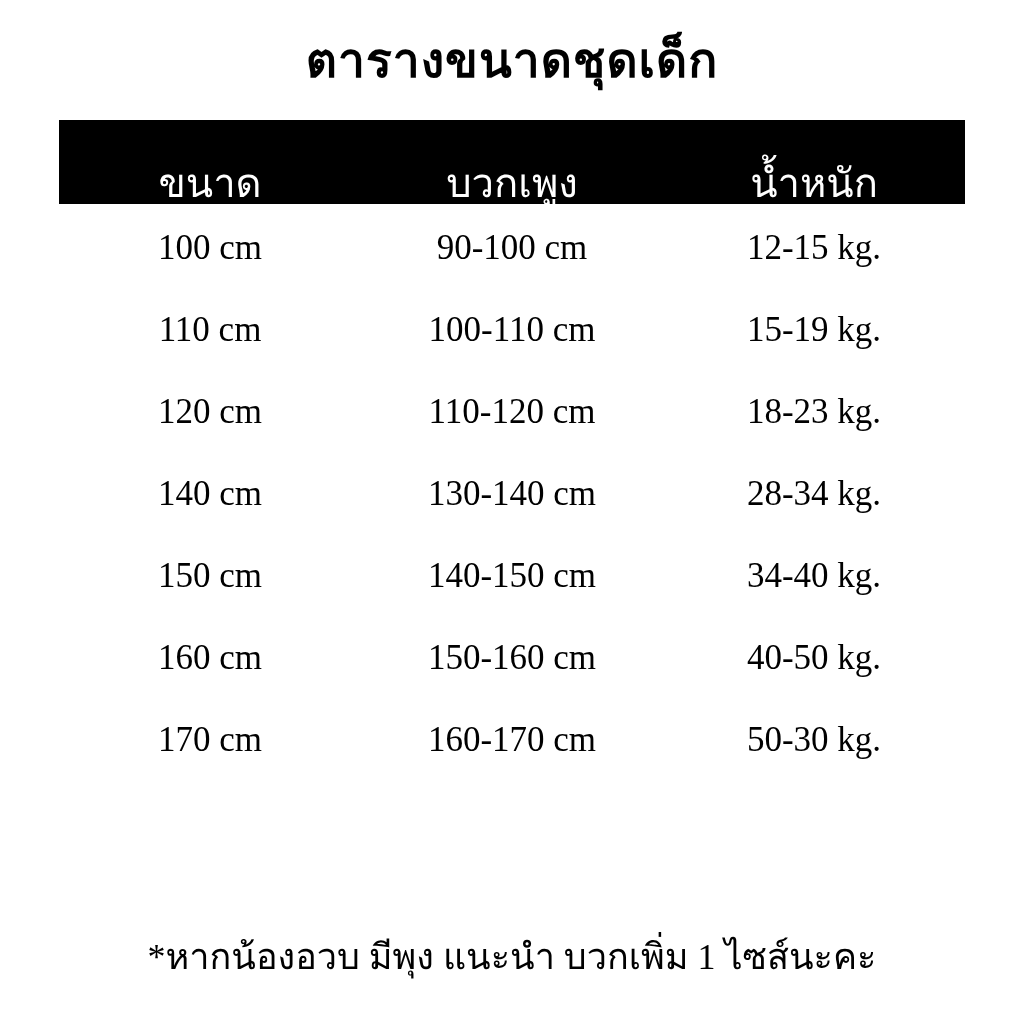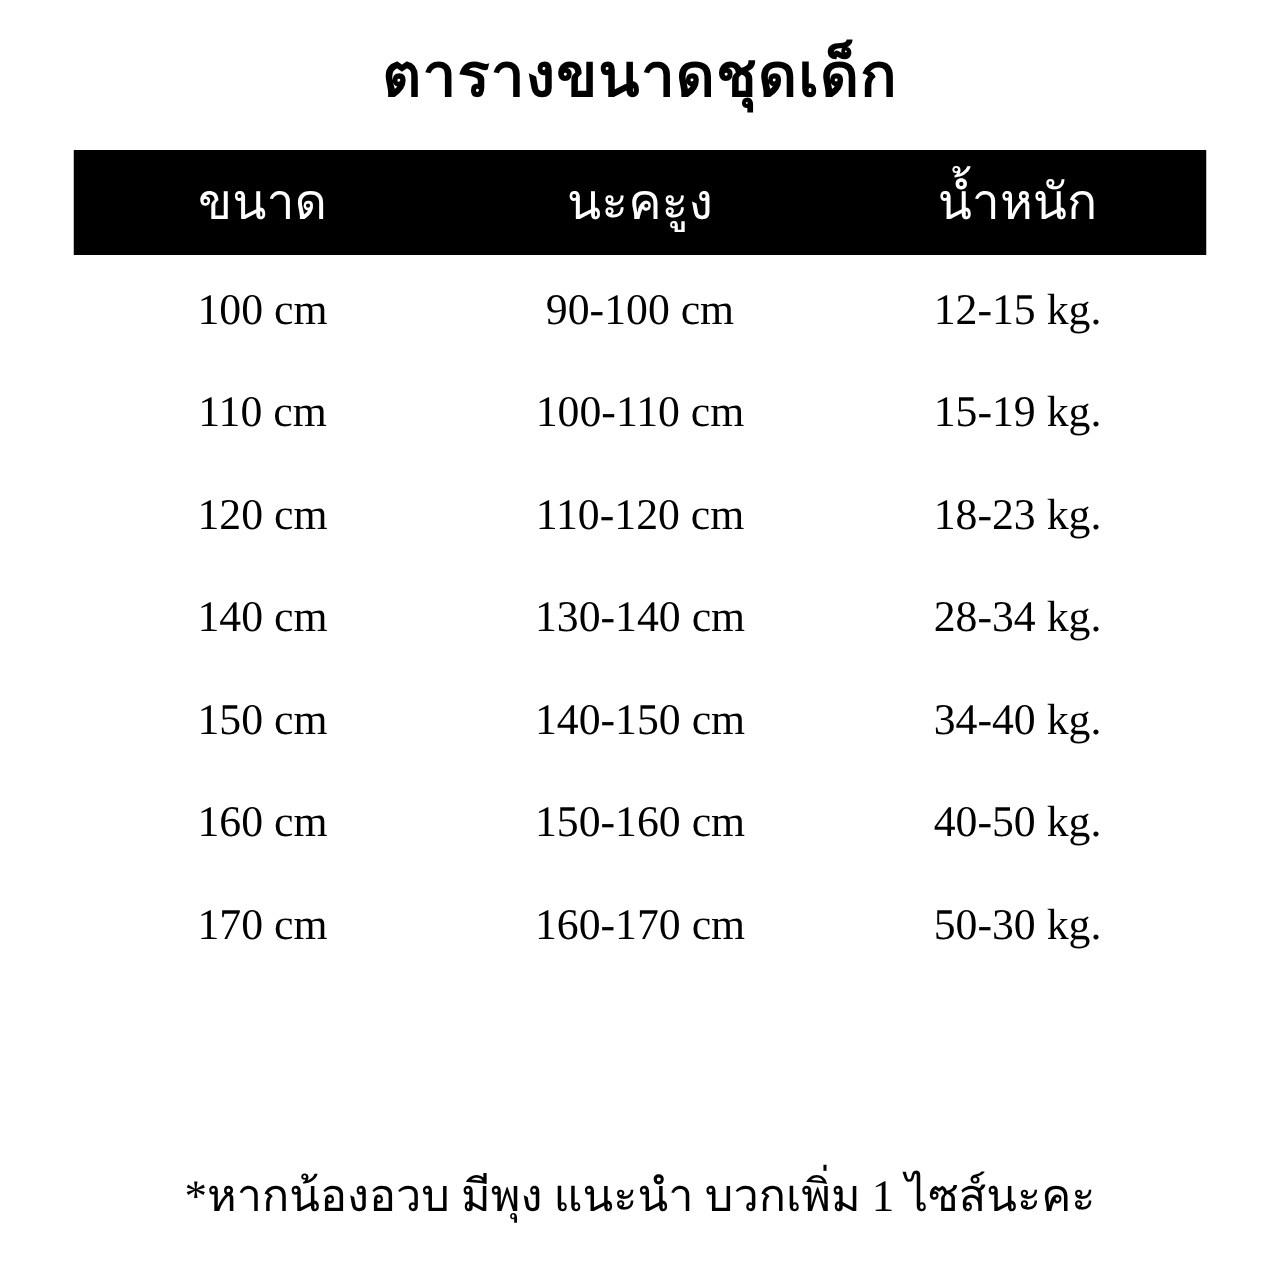--- a/index.html
+++ b/index.html
@@ -28,21 +28,21 @@
   }
   .size-table {
     width: 906px;
     margin: 0 auto;
   }
   .header-row {
     display: flex;
     background: #000000;
     color: #ffffff;
     height: 84px;
-    align-items: center;
+    align-items: flex-end;
   }
   .header-row .cell {
     font-size: 40px;
     font-weight: normal;
   }
   .cell {
     flex: 1 1 0;
     text-align: center;
     font-size: 35px;
     line-height: 1;
@@ -72,21 +72,21 @@
 <body>
 
 <div class="page">
 
   <div class="title">ตารางขนาดชุดเด็ก</div>
 
   <div class="size-table">
 
     <div class="header-row">
       <div class="cell">ขนาด</div>
-      <div class="cell">นะคะูง</div>
+      <div class="cell">บวกเพูง</div>
       <div class="cell">น้ำหนัก</div>
     </div>
 
     <div class="body-rows">
 
       <div class="row">
         <div class="cell size">100 cm</div>
         <div class="cell">90-100 cm</div>
         <div class="cell">12-15 kg.</div>
       </div>

